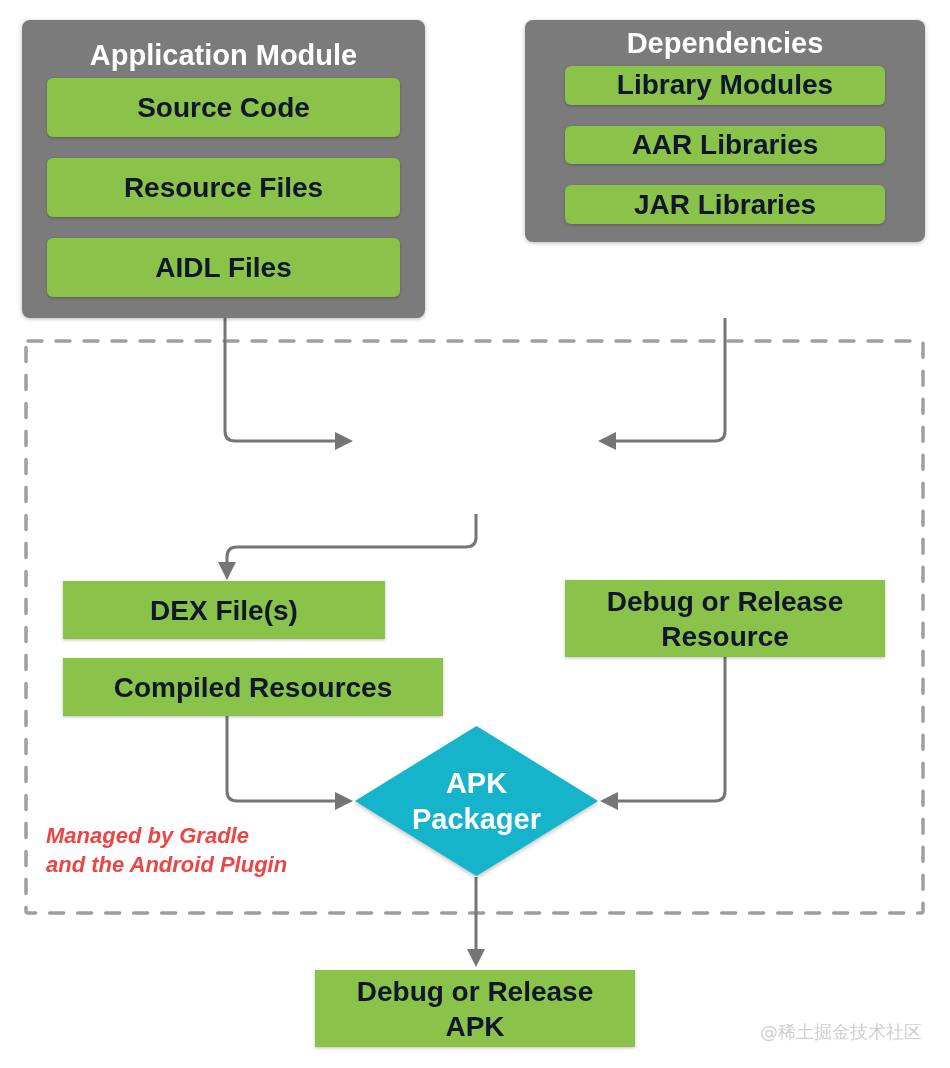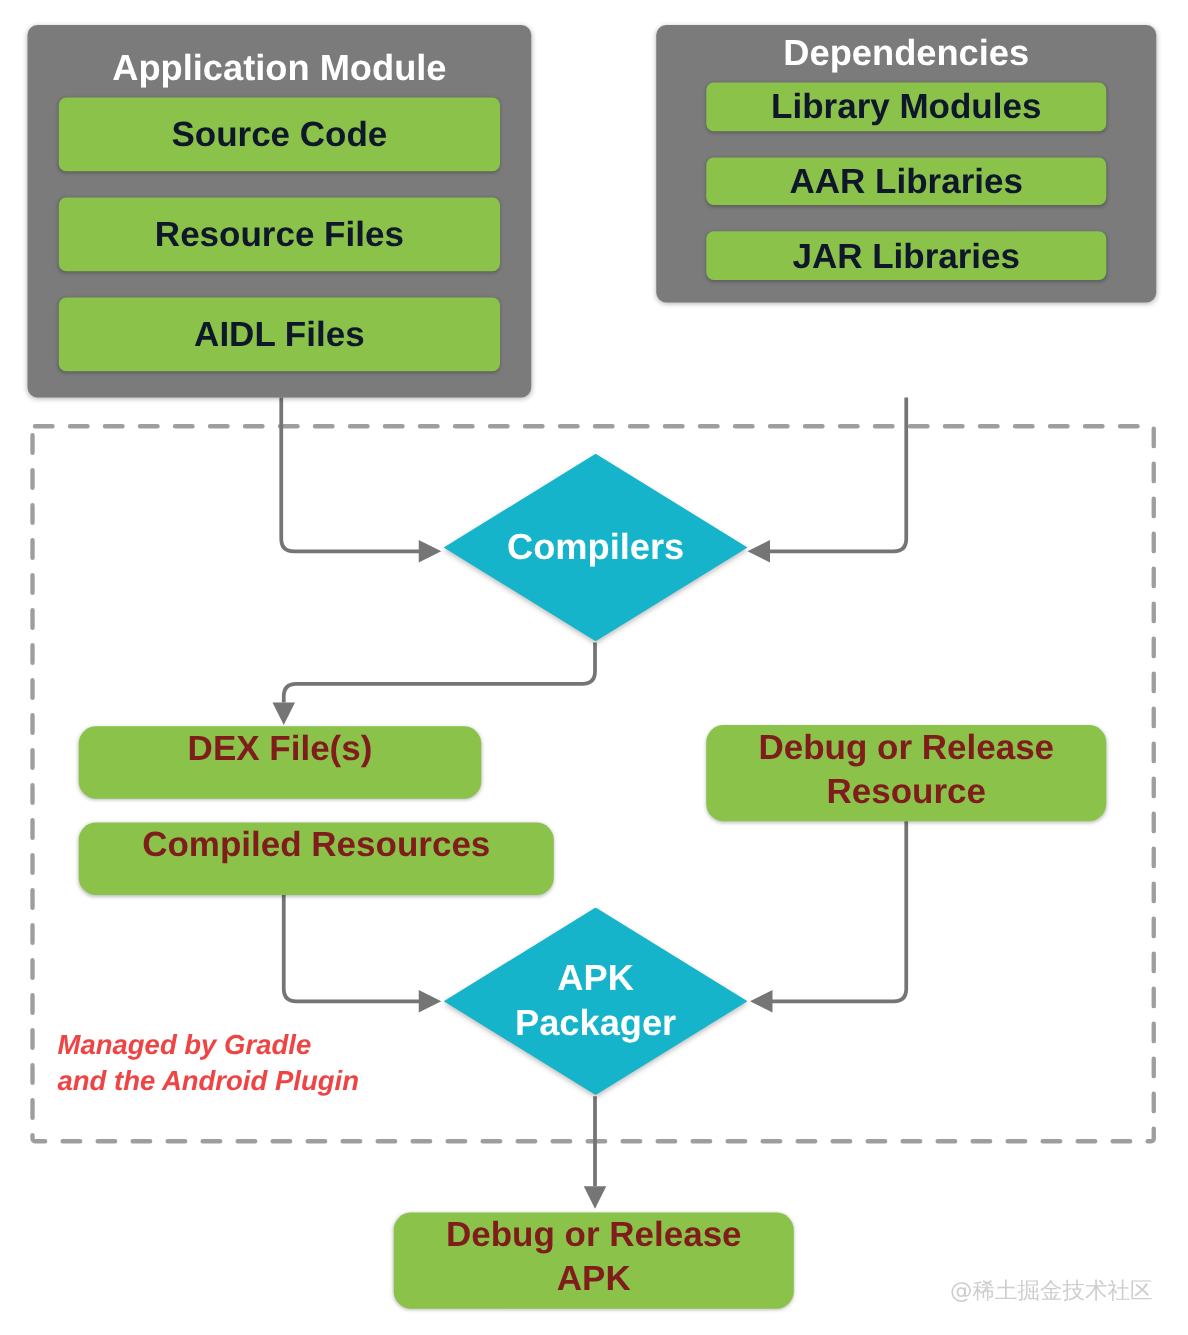--- a/index.html
+++ b/index.html
@@ -33,23 +33,23 @@
   .grow {
     height: 59px; border-radius: 6px; background: #8ac24a;
     display: flex; align-items: center; justify-content: center;
     color: #0f172a; font-size: 28px; font-weight: bold;
     box-shadow: 0 1px 3px rgba(0,0,0,.25);
   }
 
   
   .greenbox {
     position: absolute; z-index: 2;
-    background: #8ac24a; border-radius: 14px;
-    display: flex; flex-direction: column; align-items: center; justify-content: flex-start;
-    color: #7f1d1d; font-size: 28px; font-weight: bold; line-height: 35px;
+    background: #8ac24a; border-radius: 0;
+    display: flex; flex-direction: column; align-items: center; justify-content: center;
+    color: #0f172a; font-size: 28px; font-weight: bold; line-height: 35px;
     text-align: center;
     box-shadow: 0 1px 3px rgba(0,0,0,.25);
   }
 
   
   .diamond-wrap { position: absolute; z-index: 2; filter: drop-shadow(0 2px 2px rgba(0,0,0,.25)); }
   .diamond {
     width: 100%; height: 100%;
     background: #16b4cb;
     clip-path: polygon(50% 0, 100% 50%, 50% 100%, 0 50%);
@@ -120,25 +120,20 @@
     <div class="grow">AIDL Files</div>
   </div>
 
   <div class="gbox" style="left:525px; top:20px; width:400px; height:222px; padding:0 40px 18px;">
     <div class="gbox-title">Dependencies</div>
     <div class="grow">Library Modules</div>
     <div class="grow">AAR Libraries</div>
     <div class="grow">JAR Libraries</div>
   </div>
 
-  <div class="diamond-wrap" style="left:355px; top:363px; width:243px; height:150px;">
-    <div class="diamond">
-      <span>Compilers</span>
-    </div>
-  </div>
 
   <div class="greenbox" style="left:63px; top:581px; width:322px; height:58px;">
     <span>DEX File(s)</span>
   </div>
 
   <div class="greenbox" style="left:63px; top:658px; width:380px; height:58px;">
     <span>Compiled Resources</span>
   </div>
 
   <div class="greenbox" style="left:565px; top:580px; width:320px; height:77px;">

